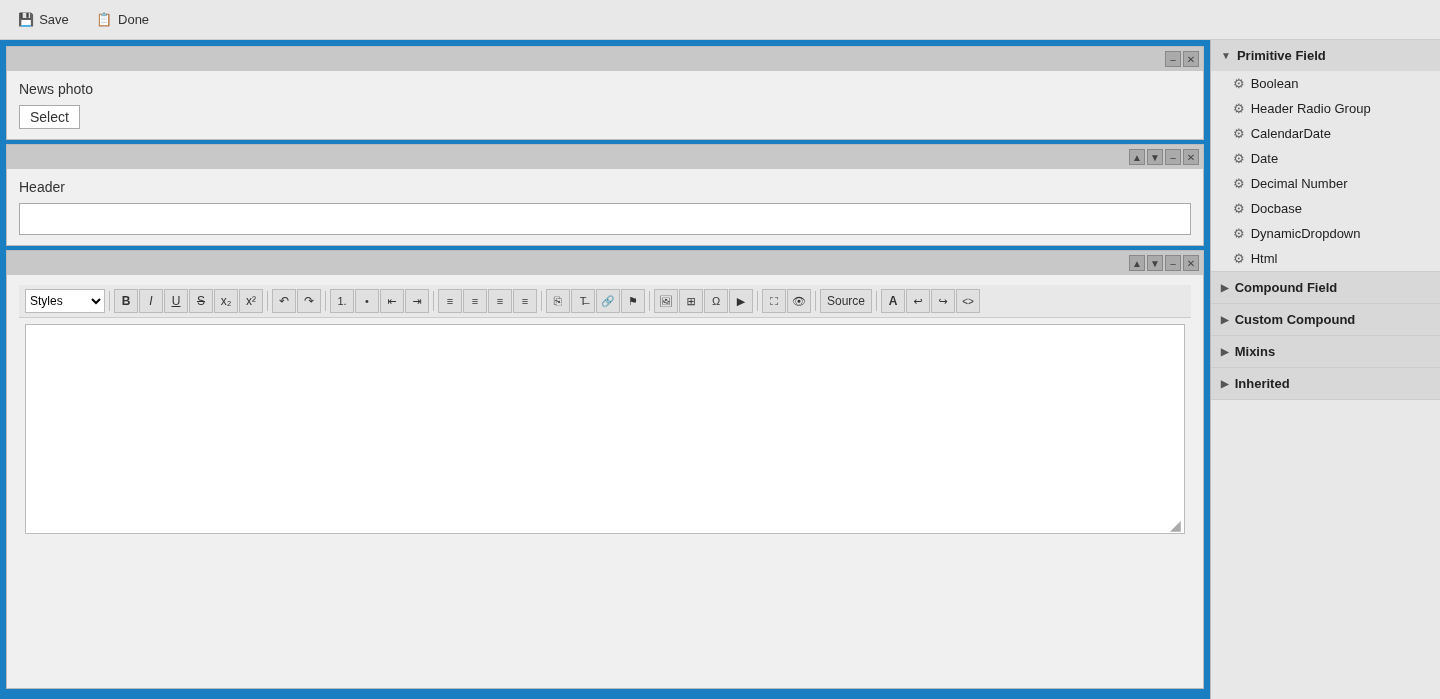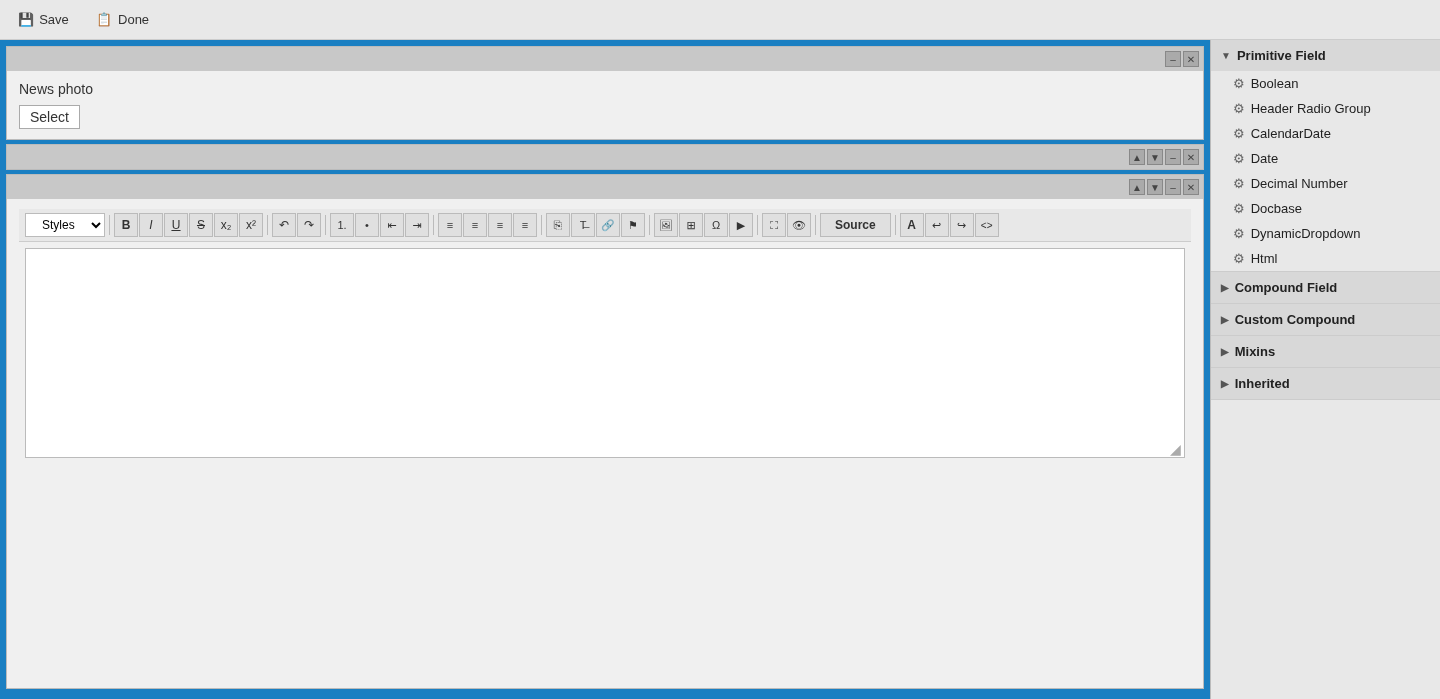--- a/index.html
+++ b/index.html
@@ -149,21 +149,21 @@
       height: 20px;
       background: #bbb;
       margin: 0 3px;
     }
 
     .styles-select {
       height: 24px;
       font-size: 12px;
       background: #fff;
       border: 1px solid #bbb;
-      padding: 0 12px;
+      padding: 0 0;
       width: 80px;
     }
 
     .rte-content-area {
       background: #fff;
       border: 1px solid #bbb;
       margin: 6px;
       height: 210px;
       position: relative;
     }
@@ -272,20 +272,24 @@
     </div>
 
     <div class="editor-panel">
       <div class="panel-header">
         <div class="panel-header-controls">
           <div class="panel-ctrl-btn">▲</div>
           <div class="panel-ctrl-btn">▼</div>
           <div class="panel-ctrl-btn">–</div>
           <div class="panel-ctrl-btn">✕</div>
         </div>
+      </div>
+      <div class="panel-body">
+        <div class="field-label">Header</div>
+        <input class="header-input" type="text" style="">
       </div>
     </div>
 
     <div class="editor-panel content-editor-wrapper">
       <div class="panel-header">
         <div class="panel-header-controls">
           <div class="panel-ctrl-btn">▲</div>
           <div class="panel-ctrl-btn">▼</div>
           <div class="panel-ctrl-btn">–</div>
           <div class="panel-ctrl-btn">✕</div>
@@ -361,21 +365,21 @@
 
           <div class="rte-divider"></div>
 
           <div class="rte-toolbar-group">
             <div class="rte-btn" style="font-size:11px;">⛶</div>
             <div class="rte-btn" style="font-size:11px;">👁</div>
           </div>
 
           <div class="rte-divider"></div>
 
-          <div class="rte-btn" style="width: auto; padding: 0 14px; font-weight: bold;">Source</div>
+          <div class="rte-btn" style="width: auto; padding: 0 6px;">Source</div>
 
           <div class="rte-divider"></div>
 
           <div class="rte-toolbar-group">
             <div class="rte-btn" style="font-size:12px; font-weight:bold;">A</div>
             <div class="rte-btn" style="font-size:11px;">↩</div>
             <div class="rte-btn" style="font-size:11px;">↪</div>
             <div class="rte-btn" style="font-size:10px;">&lt;&gt;</div>
           </div>
         </div>

